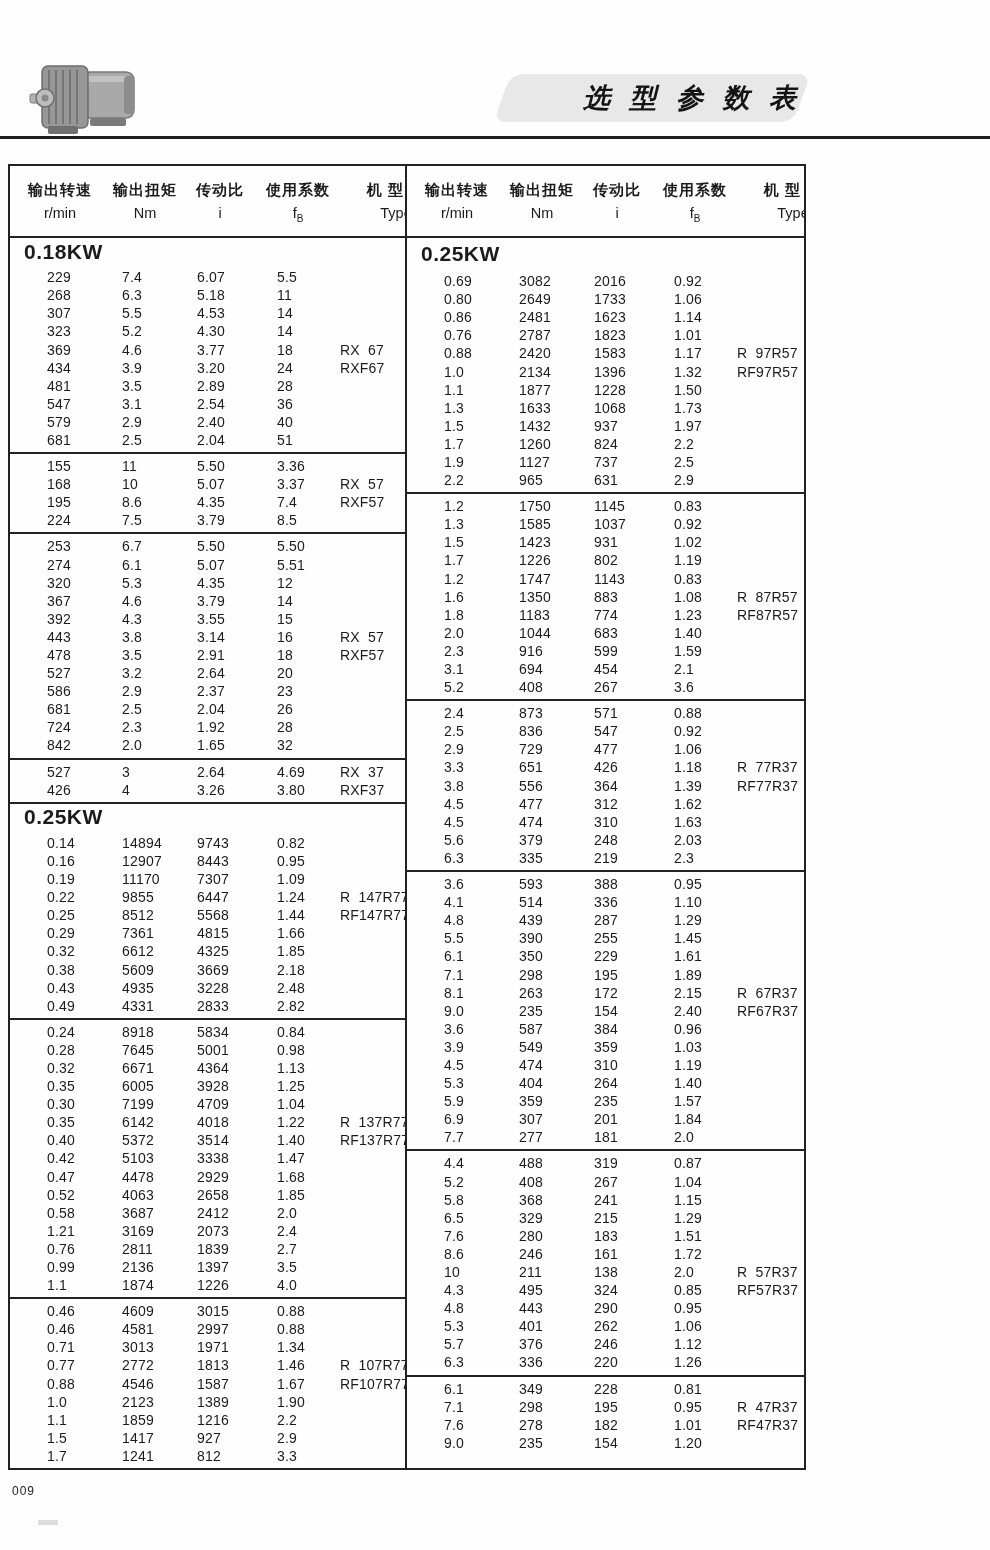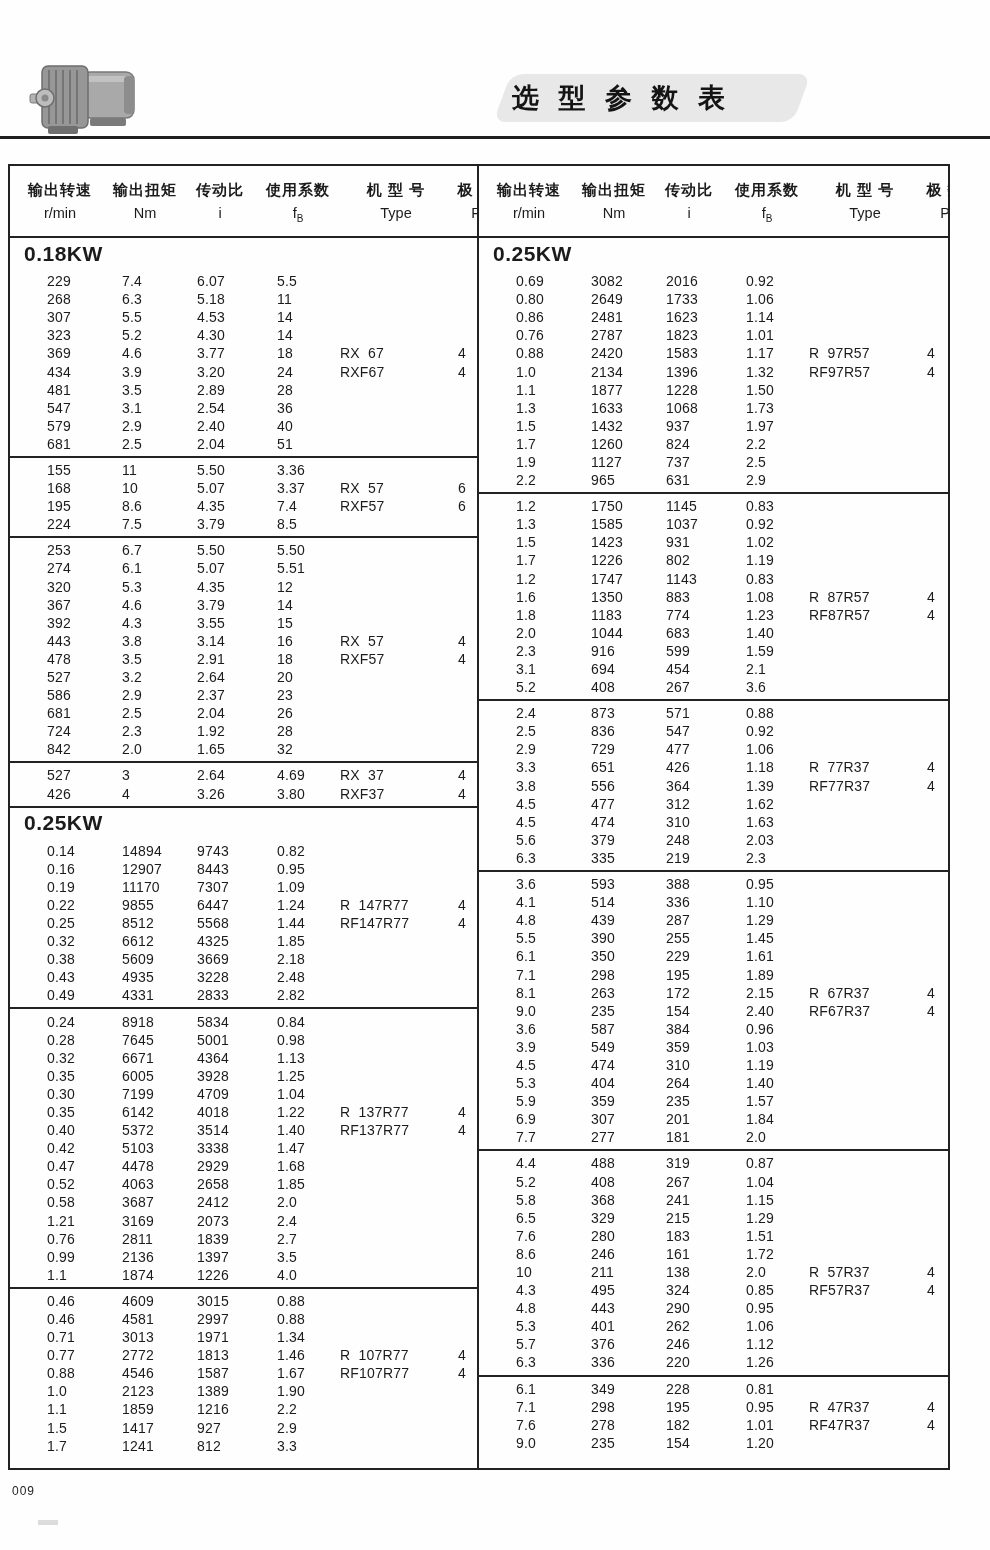--- a/index.html
+++ b/index.html
@@ -2,25 +2,25 @@
 <html><head>
 <meta charset="utf-8">
 <style>
   html,body{margin:0;padding:0;background:#ffffff;}
   body{width:990px;height:1550px;position:relative;font-family:"Liberation Sans",sans-serif;color:#1b1b1b;}
   .page{position:absolute;inset:0;background:#fefefe;overflow:hidden;}
 
   
   .motor{position:absolute;left:28px;top:58px;width:118px;height:82px;}
   .banner{position:absolute;left:502px;top:74px;width:300px;height:48px;background:#e8e8e8;transform:skewX(-20deg);border-radius:12px;}
-  .banner-title{position:absolute;left:512px;top:80px;width:290px;text-align:left;font-size:27px;font-weight:bold;letter-spacing:6px;color:#141414;}
+  .banner-title{position:absolute;left:512px;top:80px;width:290px;text-align:right;font-size:27px;font-weight:bold;font-style:italic;letter-spacing:6px;color:#141414;}
   .top-rule{position:absolute;left:0;top:136px;width:990px;height:3px;background:#1f1f1f;}
 
   
-  .tables-box{position:absolute;left:8px;top:164px;width:942px;height:1306px;border:2px solid #222;display:flex;box-sizing:border-box;}
+  .tables-box{position:absolute;left:8px;top:164px;width:798px;height:1306px;border:2px solid #222;display:flex;box-sizing:border-box;}
   .half{width:50%;box-sizing:border-box;display:flex;flex-direction:column;overflow:hidden;}
   .half.left{border-right:2px solid #222;}
 
   .thead{height:72px;box-sizing:border-box;border-bottom:2px solid #222;display:flex;flex-direction:column;justify-content:center;gap:5px;padding-top:2px;}
   .hrow{display:grid;grid-template-columns:92px 78px 72px 84px 112px 48px;padding-left:4px;}
   .hrow .hc{text-align:center;white-space:nowrap;}
   .hrow.labels{font-size:15px;font-weight:600;letter-spacing:1px;}
   .hrow.units{font-size:14.5px;}
   .hrow.units sub{font-size:10px;}
 
@@ -353,20 +353,28 @@
             </div>
             <div class="trow">
               <div class="cell c0">0.25</div>
               <div class="cell c1">8512</div>
               <div class="cell c2">5568</div>
               <div class="cell c3">1.44</div>
               <div class="cell c4">RF147R77</div>
               <div class="cell c5">4</div>
             </div>
             <div class="trow">
+              <div class="cell c0">0.29</div>
+              <div class="cell c1">7361</div>
+              <div class="cell c2">4815</div>
+              <div class="cell c3">1.66</div>
+              <div class="cell c4"></div>
+              <div class="cell c5"></div>
+            </div>
+            <div class="trow">
               <div class="cell c0">0.32</div>
               <div class="cell c1">6612</div>
               <div class="cell c2">4325</div>
               <div class="cell c3">1.85</div>
               <div class="cell c4"></div>
               <div class="cell c5"></div>
             </div>
             <div class="trow">
               <div class="cell c0">0.38</div>
               <div class="cell c1">5609</div>

